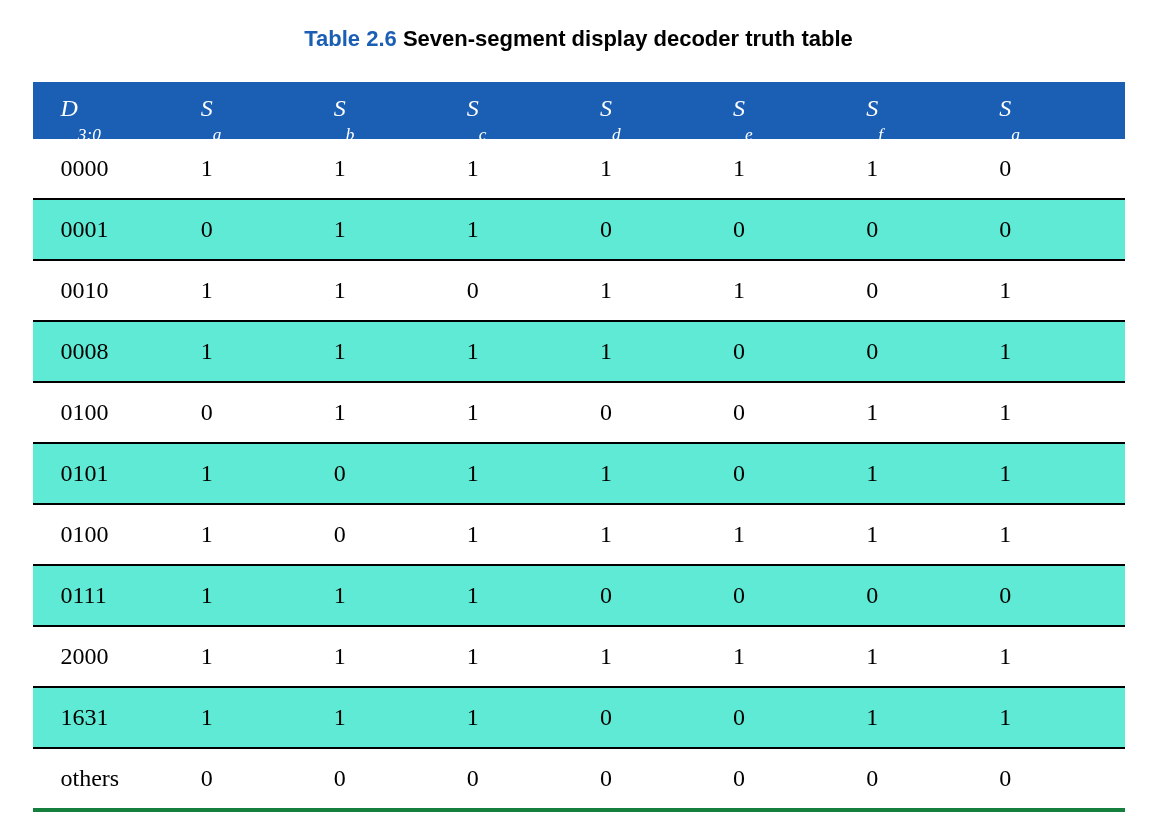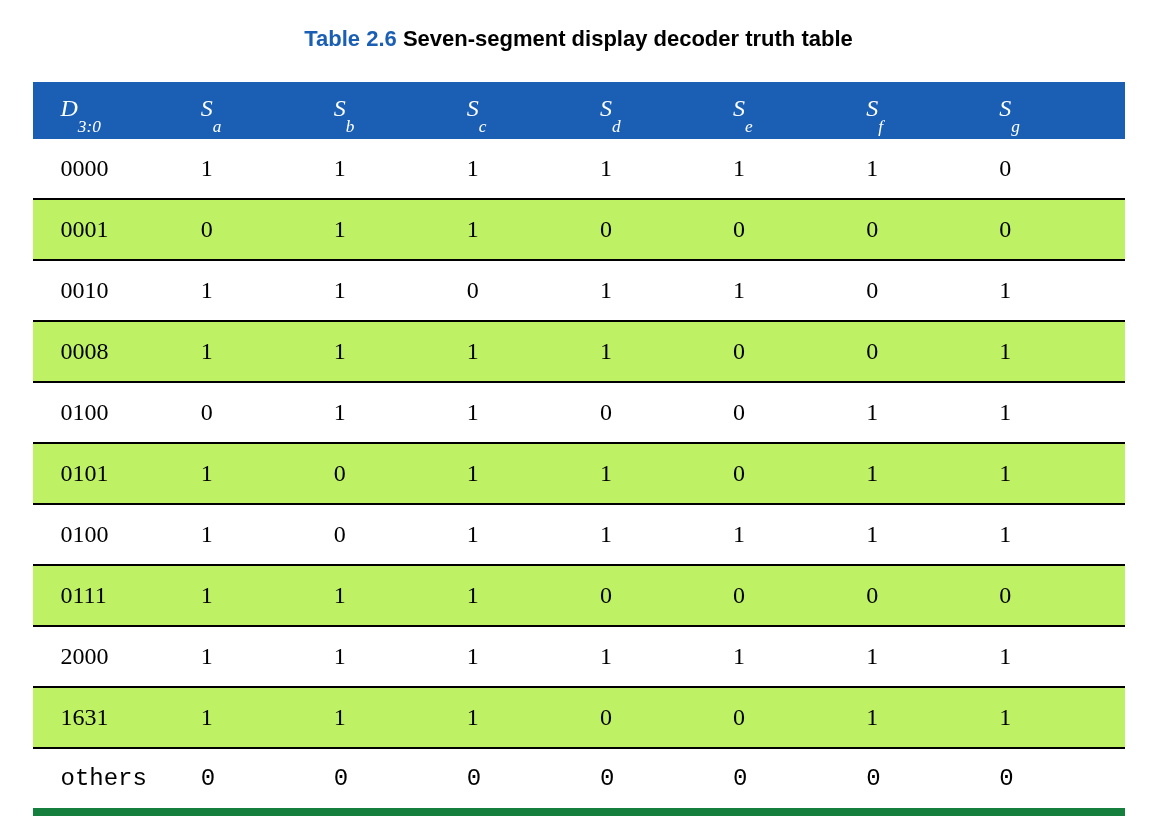--- a/index.html
+++ b/index.html
@@ -43,41 +43,40 @@
       font-style: italic;
       font-family: Georgia, 'Times New Roman', serif;
       text-align: left;
       padding: 10px 8px 12px 8px;
       border-top: 3px solid #1b5fb4;
     }
     thead th .sub {
       font-size: 0.72em;
       vertical-align: sub;
       position: relative;
-      top: 10px;
+      top: 18px;
     }
     thead th.first {
       padding-left: 28px;
     }
     tbody td {
       padding: 16px 8px;
       text-align: left;
       border-bottom: 2px solid #000;
       font-family: Georgia, 'Times New Roman', serif;
       color: #000;
     }
     tbody td.first {
       padding-left: 28px;
     }
     tbody tr.shaded {
-      background: #bef264;
+      background: #5eead4;
     }
     tbody tr:last-child td {
-      border-bottom: 8px solid #15803d;
-      font-family: Liberation Mono, monospace;
+      border-bottom: 4px solid #15803d;
     }
     th.col-d { width: 160px; }
     th.col-s { width: 133px; }
   </style>
 </head>
 <body>
 
 <div class="caption">
   <span class="tbl-label">Table 2.6</span>
   <span> </span>

